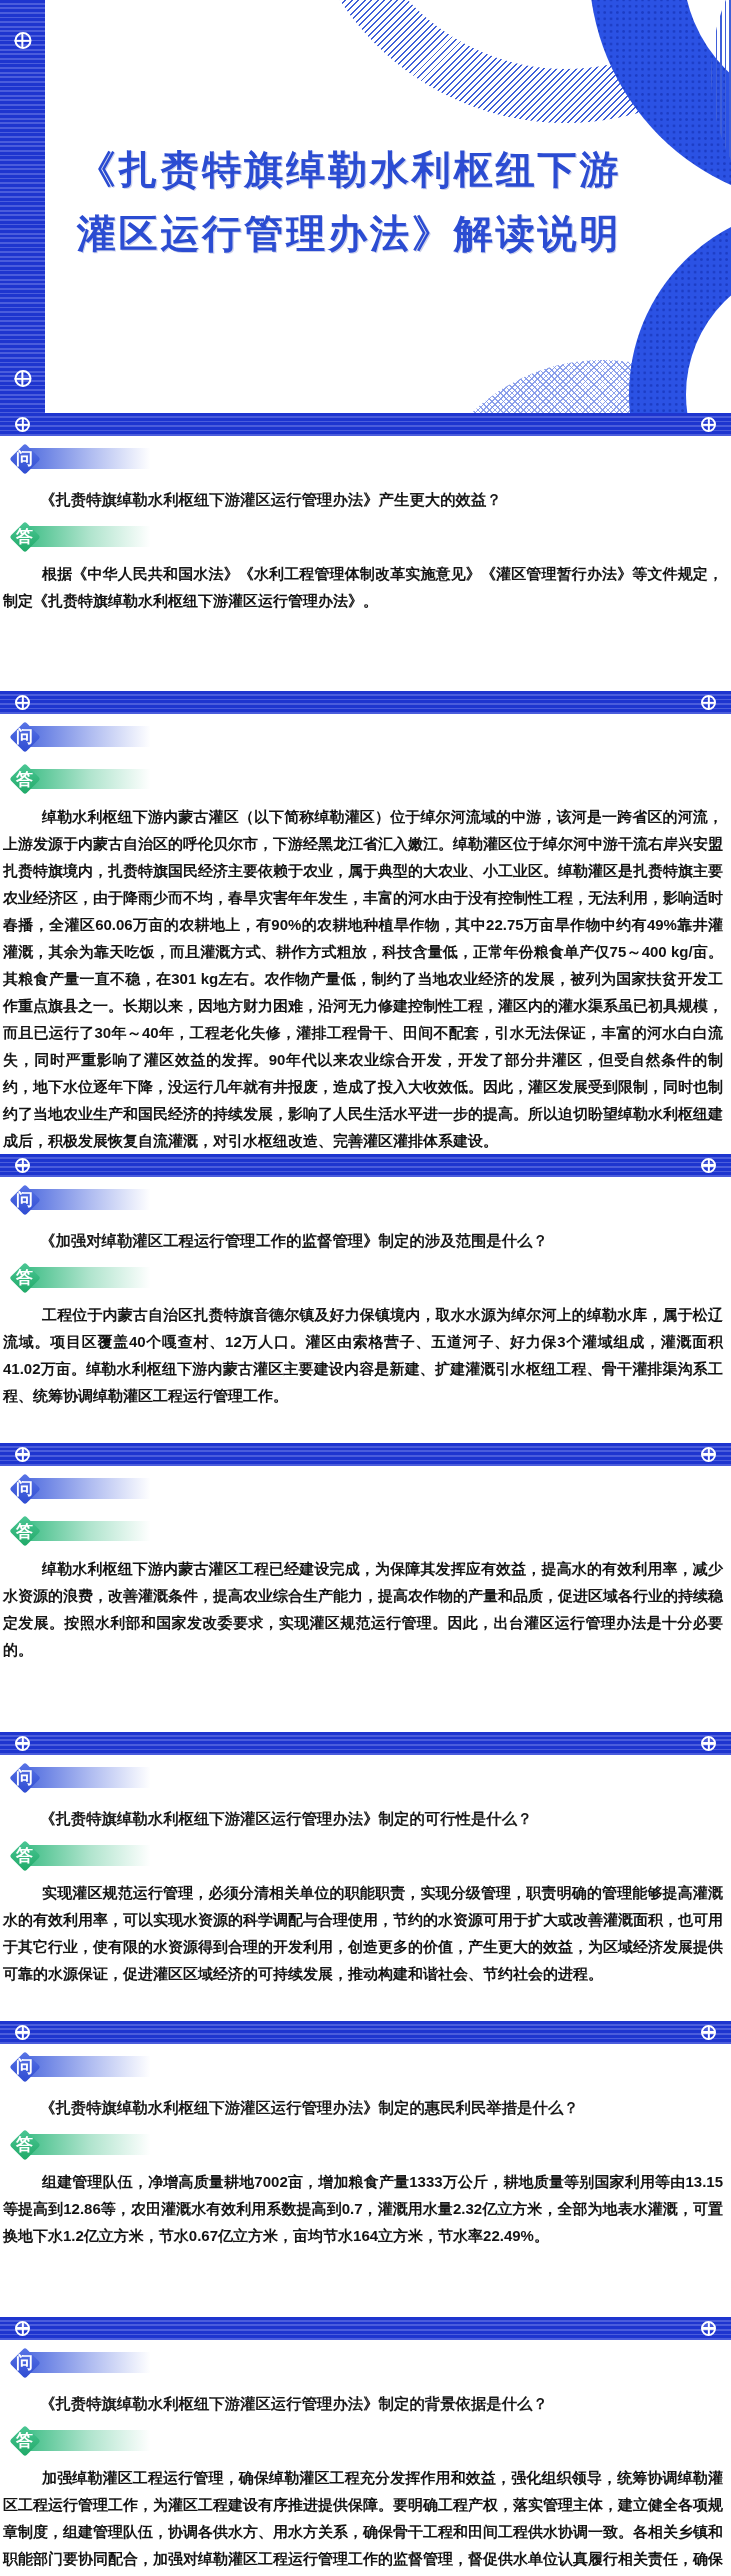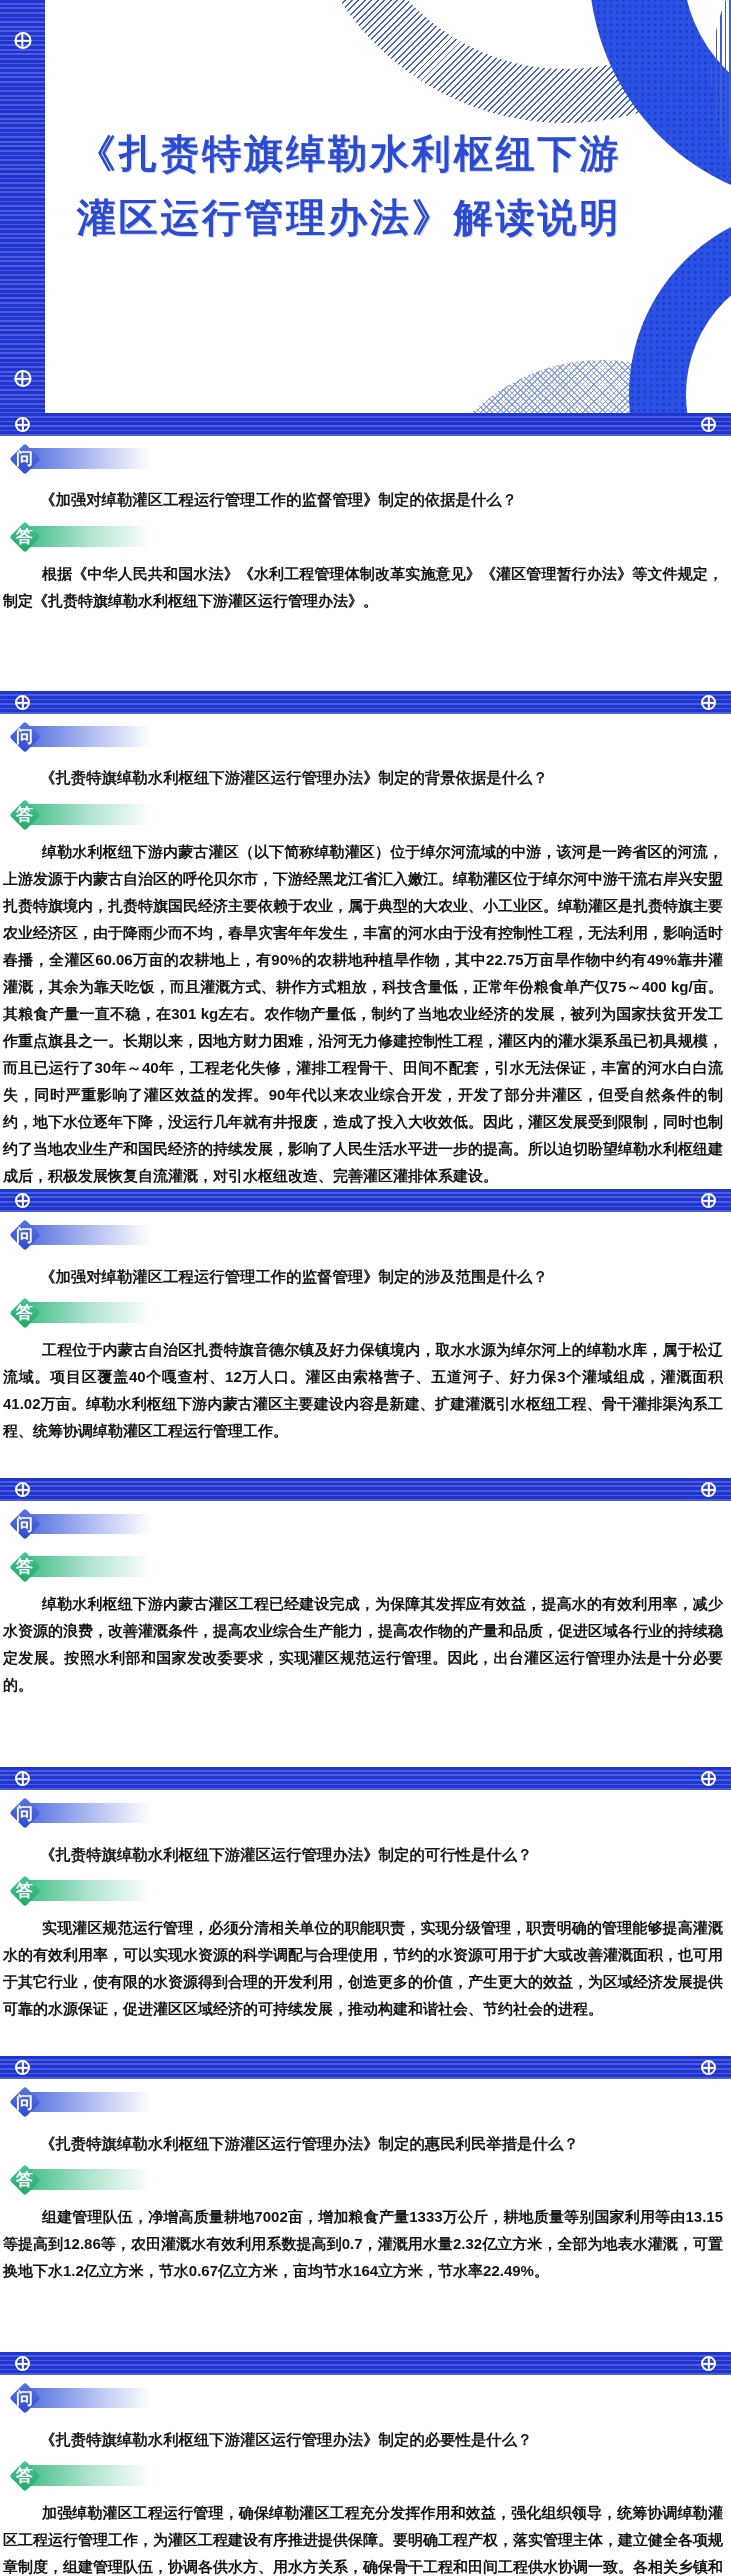--- a/index.html
+++ b/index.html
@@ -36,21 +36,21 @@
   }
   .crosshair::after {
     content: ""; position: absolute; left: -1.1px; right: -1.1px; top: 50%;
     height: 2.3px; transform: translateY(-50%); background: #fff;
   }
   .sidebar .crosshair { position: absolute; left: 50%; transform: translateX(-50%); }
   .sidebar .ch-top { top: 32px; }
   .sidebar .ch-bottom { top: 370px; }
 
   .title {
-    position: absolute; left: 46px; top: 122px; width: 606px; margin: 0;
+    position: absolute; left: 46px; top: 138px; width: 606px; margin: 0;
     z-index: 5; text-align: center;
     font-size: 39px; line-height: 64px; font-weight: bold;
     letter-spacing: 2.9px; color: #2b4cd2;
     text-shadow: 1.1px 1.1px 0 rgba(27, 47, 160, 0.22);
   }
 
   
   .ring { position: absolute; border-radius: 50%; }
   .ring::after {
     content: ""; position: absolute; inset: var(--t); border-radius: 50%;
@@ -161,134 +161,133 @@
   <div class="band stripes-blue">
     <span class="crosshair"></span>
     <span class="crosshair"></span>
   </div>
   <section class="qa s1">
     <div class="badge q">
       <span class="trail"></span>
       <span class="diamond"></span>
       <span class="glyph">问</span>
     </div>
-    <p class="question">《加强对绰勒灌区工程运行管理工作的监督管理》制定的依据是什么？</p>
+    <p class="question">《扎赉特旗绰勒水利枢纽下游灌区运行管理办法》产生更大的效益？</p>
     <div class="badge a">
       <span class="trail"></span>
       <span class="diamond"></span>
       <span class="glyph">答</span>
     </div>
     <p class="answer">根据《中华人民共和国水法》《水利工程管理体制改革实施意见》《灌区管理暂行办法》等文件规定，制定《扎赉特旗绰勒水利枢纽下游灌区运行管理办法》。</p>
   </section>
 
   <div class="band stripes-blue">
     <span class="crosshair"></span>
     <span class="crosshair"></span>
   </div>
   <section class="qa s2">
     <div class="badge q">
       <span class="trail"></span>
       <span class="diamond"></span>
       <span class="glyph">问</span>
     </div>
+    <div class="badge a">
+      <span class="trail"></span>
+      <span class="diamond"></span>
+      <span class="glyph">答</span>
+    </div>
+    <p class="answer">绰勒水利枢纽下游内蒙古灌区（以下简称绰勒灌区）位于绰尔河流域的中游，该河是一跨省区的河流，上游发源于内蒙古自治区的呼伦贝尔市，下游经黑龙江省汇入嫩江。绰勒灌区位于绰尔河中游干流右岸兴安盟扎赉特旗境内，扎赉特旗国民经济主要依赖于农业，属于典型的大农业、小工业区。绰勒灌区是扎赉特旗主要农业经济区，由于降雨少而不均，春旱灾害年年发生，丰富的河水由于没有控制性工程，无法利用，影响适时春播，全灌区60.06万亩的农耕地上，有90%的农耕地种植旱作物，其中22.75万亩旱作物中约有49%靠井灌灌溉，其余为靠天吃饭，而且灌溉方式、耕作方式粗放，科技含量低，正常年份粮食单产仅75～400 kg/亩。其粮食产量一直不稳，在301 kg左右。农作物产量低，制约了当地农业经济的发展，被列为国家扶贫开发工作重点旗县之一。长期以来，因地方财力困难，沿河无力修建控制性工程，灌区内的灌水渠系虽已初具规模，而且已运行了30年～40年，工程老化失修，灌排工程骨干、田间不配套，引水无法保证，丰富的河水白白流失，同时严重影响了灌区效益的发挥。90年代以来农业综合开发，开发了部分井灌区，但受自然条件的制约，地下水位逐年下降，没运行几年就有井报废，造成了投入大收效低。因此，灌区发展受到限制，同时也制约了当地农业生产和国民经济的持续发展，影响了人民生活水平进一步的提高。所以迫切盼望绰勒水利枢纽建成后，积极发展恢复自流灌溉，对引水枢纽改造、完善灌区灌排体系建设。</p>
+  </section>
+
+  <div class="band stripes-blue">
+    <span class="crosshair"></span>
+    <span class="crosshair"></span>
+  </div>
+  <section class="qa s3">
+    <div class="badge q">
+      <span class="trail"></span>
+      <span class="diamond"></span>
+      <span class="glyph">问</span>
+    </div>
+    <p class="question">《加强对绰勒灌区工程运行管理工作的监督管理》制定的涉及范围是什么？</p>
+    <div class="badge a">
+      <span class="trail"></span>
+      <span class="diamond"></span>
+      <span class="glyph">答</span>
+    </div>
+    <p class="answer">工程位于内蒙古自治区扎赉特旗音德尔镇及好力保镇境内，取水水源为绰尔河上的绰勒水库，属于松辽流域。项目区覆盖40个嘎查村、12万人口。灌区由索格营子、五道河子、好力保3个灌域组成，灌溉面积41.02万亩。绰勒水利枢纽下游内蒙古灌区主要建设内容是新建、扩建灌溉引水枢纽工程、骨干灌排渠沟系工程、统筹协调绰勒灌区工程运行管理工作。</p>
+  </section>
+
+  <div class="band stripes-blue">
+    <span class="crosshair"></span>
+    <span class="crosshair"></span>
+  </div>
+  <section class="qa s4">
+    <div class="badge q">
+      <span class="trail"></span>
+      <span class="diamond"></span>
+      <span class="glyph">问</span>
+    </div>
+    <div class="badge a">
+      <span class="trail"></span>
+      <span class="diamond"></span>
+      <span class="glyph">答</span>
+    </div>
+    <p class="answer">绰勒水利枢纽下游内蒙古灌区工程已经建设完成，为保障其发挥应有效益，提高水的有效利用率，减少水资源的浪费，改善灌溉条件，提高农业综合生产能力，提高农作物的产量和品质，促进区域各行业的持续稳定发展。按照水利部和国家发改委要求，实现灌区规范运行管理。因此，出台灌区运行管理办法是十分必要的。</p>
+  </section>
+
+  <div class="band stripes-blue">
+    <span class="crosshair"></span>
+    <span class="crosshair"></span>
+  </div>
+  <section class="qa s5">
+    <div class="badge q">
+      <span class="trail"></span>
+      <span class="diamond"></span>
+      <span class="glyph">问</span>
+    </div>
+    <p class="question">《扎赉特旗绰勒水利枢纽下游灌区运行管理办法》制定的可行性是什么？</p>
+    <div class="badge a">
+      <span class="trail"></span>
+      <span class="diamond"></span>
+      <span class="glyph">答</span>
+    </div>
+    <p class="answer">实现灌区规范运行管理，必须分清相关单位的职能职责，实现分级管理，职责明确的管理能够提高灌溉水的有效利用率，可以实现水资源的科学调配与合理使用，节约的水资源可用于扩大或改善灌溉面积，也可用于其它行业，使有限的水资源得到合理的开发利用，创造更多的价值，产生更大的效益，为区域经济发展提供可靠的水源保证，促进灌区区域经济的可持续发展，推动构建和谐社会、节约社会的进程。</p>
+  </section>
+
+  <div class="band stripes-blue">
+    <span class="crosshair"></span>
+    <span class="crosshair"></span>
+  </div>
+  <section class="qa s6">
+    <div class="badge q">
+      <span class="trail"></span>
+      <span class="diamond"></span>
+      <span class="glyph">问</span>
+    </div>
+    <p class="question">《扎赉特旗绰勒水利枢纽下游灌区运行管理办法》制定的惠民利民举措是什么？</p>
+    <div class="badge a">
+      <span class="trail"></span>
+      <span class="diamond"></span>
+      <span class="glyph">答</span>
+    </div>
+    <p class="answer">组建管理队伍，净增高质量耕地7002亩，增加粮食产量1333万公斤，耕地质量等别国家利用等由13.15等提高到12.86等，农田灌溉水有效利用系数提高到0.7，灌溉用水量2.32亿立方米，全部为地表水灌溉，可置换地下水1.2亿立方米，节水0.67亿立方米，亩均节水164立方米，节水率22.49%。</p>
+  </section>
+
+  <div class="band stripes-blue">
+    <span class="crosshair"></span>
+    <span class="crosshair"></span>
+  </div>
+  <section class="qa s7">
+    <div class="badge q">
+      <span class="trail"></span>
+      <span class="diamond"></span>
+      <span class="glyph">问</span>
+    </div>
     <p class="question">《扎赉特旗绰勒水利枢纽下游灌区运行管理办法》制定的背景依据是什么？</p>
-    <div class="badge a">
-      <span class="trail"></span>
-      <span class="diamond"></span>
-      <span class="glyph">答</span>
-    </div>
-    <p class="answer">绰勒水利枢纽下游内蒙古灌区（以下简称绰勒灌区）位于绰尔河流域的中游，该河是一跨省区的河流，上游发源于内蒙古自治区的呼伦贝尔市，下游经黑龙江省汇入嫩江。绰勒灌区位于绰尔河中游干流右岸兴安盟扎赉特旗境内，扎赉特旗国民经济主要依赖于农业，属于典型的大农业、小工业区。绰勒灌区是扎赉特旗主要农业经济区，由于降雨少而不均，春旱灾害年年发生，丰富的河水由于没有控制性工程，无法利用，影响适时春播，全灌区60.06万亩的农耕地上，有90%的农耕地种植旱作物，其中22.75万亩旱作物中约有49%靠井灌灌溉，其余为靠天吃饭，而且灌溉方式、耕作方式粗放，科技含量低，正常年份粮食单产仅75～400 kg/亩。其粮食产量一直不稳，在301 kg左右。农作物产量低，制约了当地农业经济的发展，被列为国家扶贫开发工作重点旗县之一。长期以来，因地方财力困难，沿河无力修建控制性工程，灌区内的灌水渠系虽已初具规模，而且已运行了30年～40年，工程老化失修，灌排工程骨干、田间不配套，引水无法保证，丰富的河水白白流失，同时严重影响了灌区效益的发挥。90年代以来农业综合开发，开发了部分井灌区，但受自然条件的制约，地下水位逐年下降，没运行几年就有井报废，造成了投入大收效低。因此，灌区发展受到限制，同时也制约了当地农业生产和国民经济的持续发展，影响了人民生活水平进一步的提高。所以迫切盼望绰勒水利枢纽建成后，积极发展恢复自流灌溉，对引水枢纽改造、完善灌区灌排体系建设。</p>
-  </section>
-
-  <div class="band stripes-blue">
-    <span class="crosshair"></span>
-    <span class="crosshair"></span>
-  </div>
-  <section class="qa s3">
-    <div class="badge q">
-      <span class="trail"></span>
-      <span class="diamond"></span>
-      <span class="glyph">问</span>
-    </div>
-    <p class="question">《加强对绰勒灌区工程运行管理工作的监督管理》制定的涉及范围是什么？</p>
-    <div class="badge a">
-      <span class="trail"></span>
-      <span class="diamond"></span>
-      <span class="glyph">答</span>
-    </div>
-    <p class="answer">工程位于内蒙古自治区扎赉特旗音德尔镇及好力保镇境内，取水水源为绰尔河上的绰勒水库，属于松辽流域。项目区覆盖40个嘎查村、12万人口。灌区由索格营子、五道河子、好力保3个灌域组成，灌溉面积41.02万亩。绰勒水利枢纽下游内蒙古灌区主要建设内容是新建、扩建灌溉引水枢纽工程、骨干灌排渠沟系工程、统筹协调绰勒灌区工程运行管理工作。</p>
-  </section>
-
-  <div class="band stripes-blue">
-    <span class="crosshair"></span>
-    <span class="crosshair"></span>
-  </div>
-  <section class="qa s4">
-    <div class="badge q">
-      <span class="trail"></span>
-      <span class="diamond"></span>
-      <span class="glyph">问</span>
-    </div>
-    <div class="badge a">
-      <span class="trail"></span>
-      <span class="diamond"></span>
-      <span class="glyph">答</span>
-    </div>
-    <p class="answer">绰勒水利枢纽下游内蒙古灌区工程已经建设完成，为保障其发挥应有效益，提高水的有效利用率，减少水资源的浪费，改善灌溉条件，提高农业综合生产能力，提高农作物的产量和品质，促进区域各行业的持续稳定发展。按照水利部和国家发改委要求，实现灌区规范运行管理。因此，出台灌区运行管理办法是十分必要的。</p>
-  </section>
-
-  <div class="band stripes-blue">
-    <span class="crosshair"></span>
-    <span class="crosshair"></span>
-  </div>
-  <section class="qa s5">
-    <div class="badge q">
-      <span class="trail"></span>
-      <span class="diamond"></span>
-      <span class="glyph">问</span>
-    </div>
-    <p class="question">《扎赉特旗绰勒水利枢纽下游灌区运行管理办法》制定的可行性是什么？</p>
-    <div class="badge a">
-      <span class="trail"></span>
-      <span class="diamond"></span>
-      <span class="glyph">答</span>
-    </div>
-    <p class="answer">实现灌区规范运行管理，必须分清相关单位的职能职责，实现分级管理，职责明确的管理能够提高灌溉水的有效利用率，可以实现水资源的科学调配与合理使用，节约的水资源可用于扩大或改善灌溉面积，也可用于其它行业，使有限的水资源得到合理的开发利用，创造更多的价值，产生更大的效益，为区域经济发展提供可靠的水源保证，促进灌区区域经济的可持续发展，推动构建和谐社会、节约社会的进程。</p>
-  </section>
-
-  <div class="band stripes-blue">
-    <span class="crosshair"></span>
-    <span class="crosshair"></span>
-  </div>
-  <section class="qa s6">
-    <div class="badge q">
-      <span class="trail"></span>
-      <span class="diamond"></span>
-      <span class="glyph">问</span>
-    </div>
-    <p class="question">《扎赉特旗绰勒水利枢纽下游灌区运行管理办法》制定的惠民利民举措是什么？</p>
-    <div class="badge a">
-      <span class="trail"></span>
-      <span class="diamond"></span>
-      <span class="glyph">答</span>
-    </div>
-    <p class="answer">组建管理队伍，净增高质量耕地7002亩，增加粮食产量1333万公斤，耕地质量等别国家利用等由13.15等提高到12.86等，农田灌溉水有效利用系数提高到0.7，灌溉用水量2.32亿立方米，全部为地表水灌溉，可置换地下水1.2亿立方米，节水0.67亿立方米，亩均节水164立方米，节水率22.49%。</p>
-  </section>
-
-  <div class="band stripes-blue">
-    <span class="crosshair"></span>
-    <span class="crosshair"></span>
-  </div>
-  <section class="qa s7">
-    <div class="badge q">
-      <span class="trail"></span>
-      <span class="diamond"></span>
-      <span class="glyph">问</span>
-    </div>
-    <p class="question">《扎赉特旗绰勒水利枢纽下游灌区运行管理办法》制定的必要性是什么？</p>
     <div class="badge a">
       <span class="trail"></span>
       <span class="diamond"></span>
       <span class="glyph">答</span>
     </div>
     <p class="answer">加强绰勒灌区工程运行管理，确保绰勒灌区工程充分发挥作用和效益，强化组织领导，统筹协调绰勒灌区工程运行管理工作，为灌区工程建设有序推进提供保障。要明确工程产权，落实管理主体，建立健全各项规章制度，组建管理队伍，协调各供水方、用水方关系，确保骨干工程和田间工程供水协调一致。各相关乡镇和职能部门要协同配合，加强对绰勒灌区工程运行管理工作的监督管理，督促供水单位认真履行相关责任，确保绰勒灌区供水工程管理责任落实到位，不断提高保障和服务水平。</p>
   </section>
 </div>
 </div>
 

